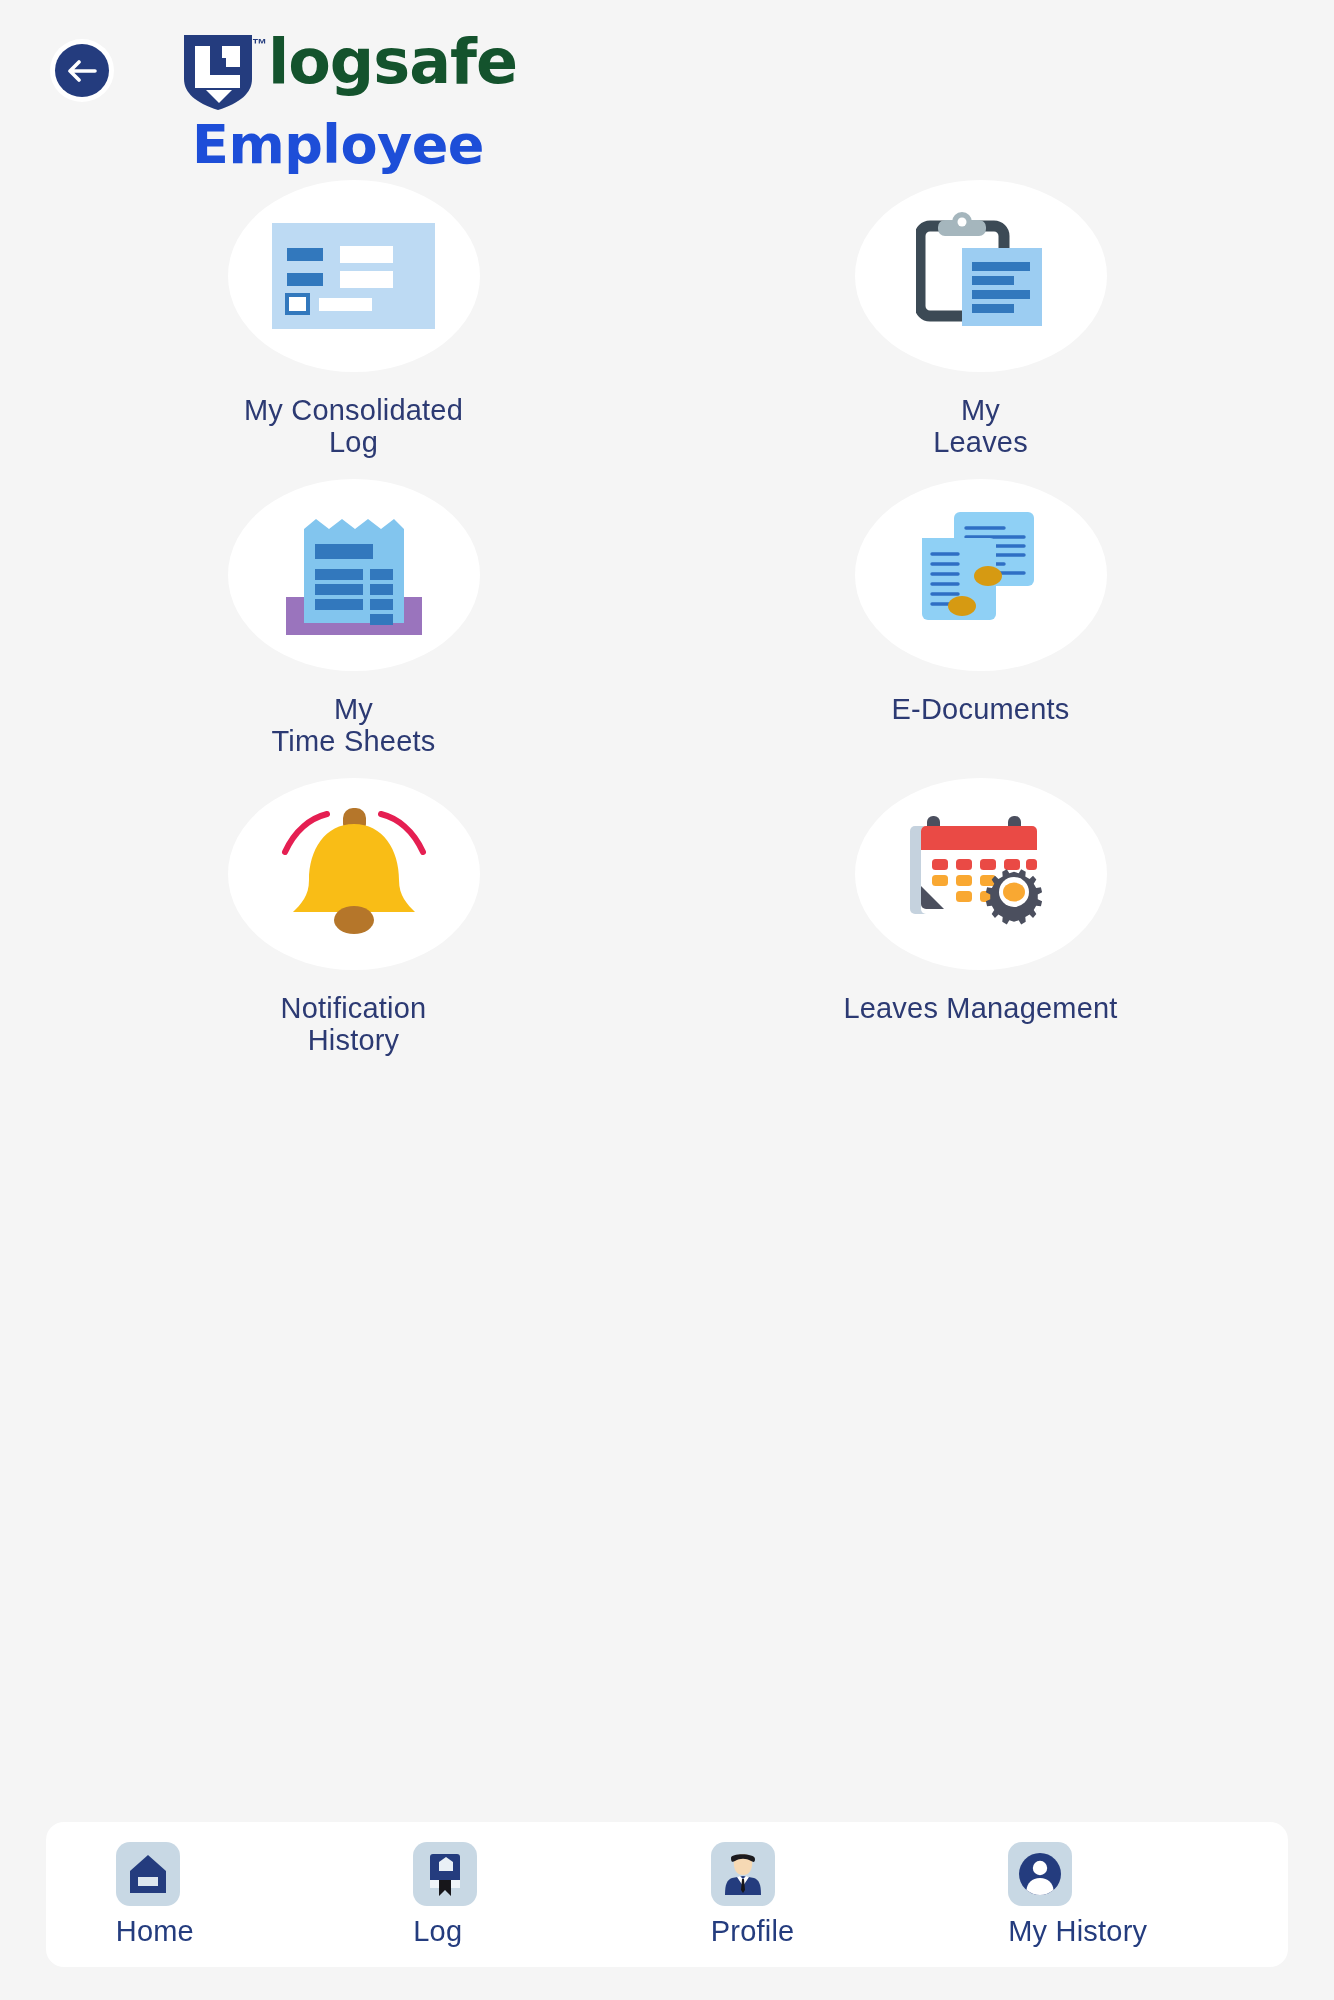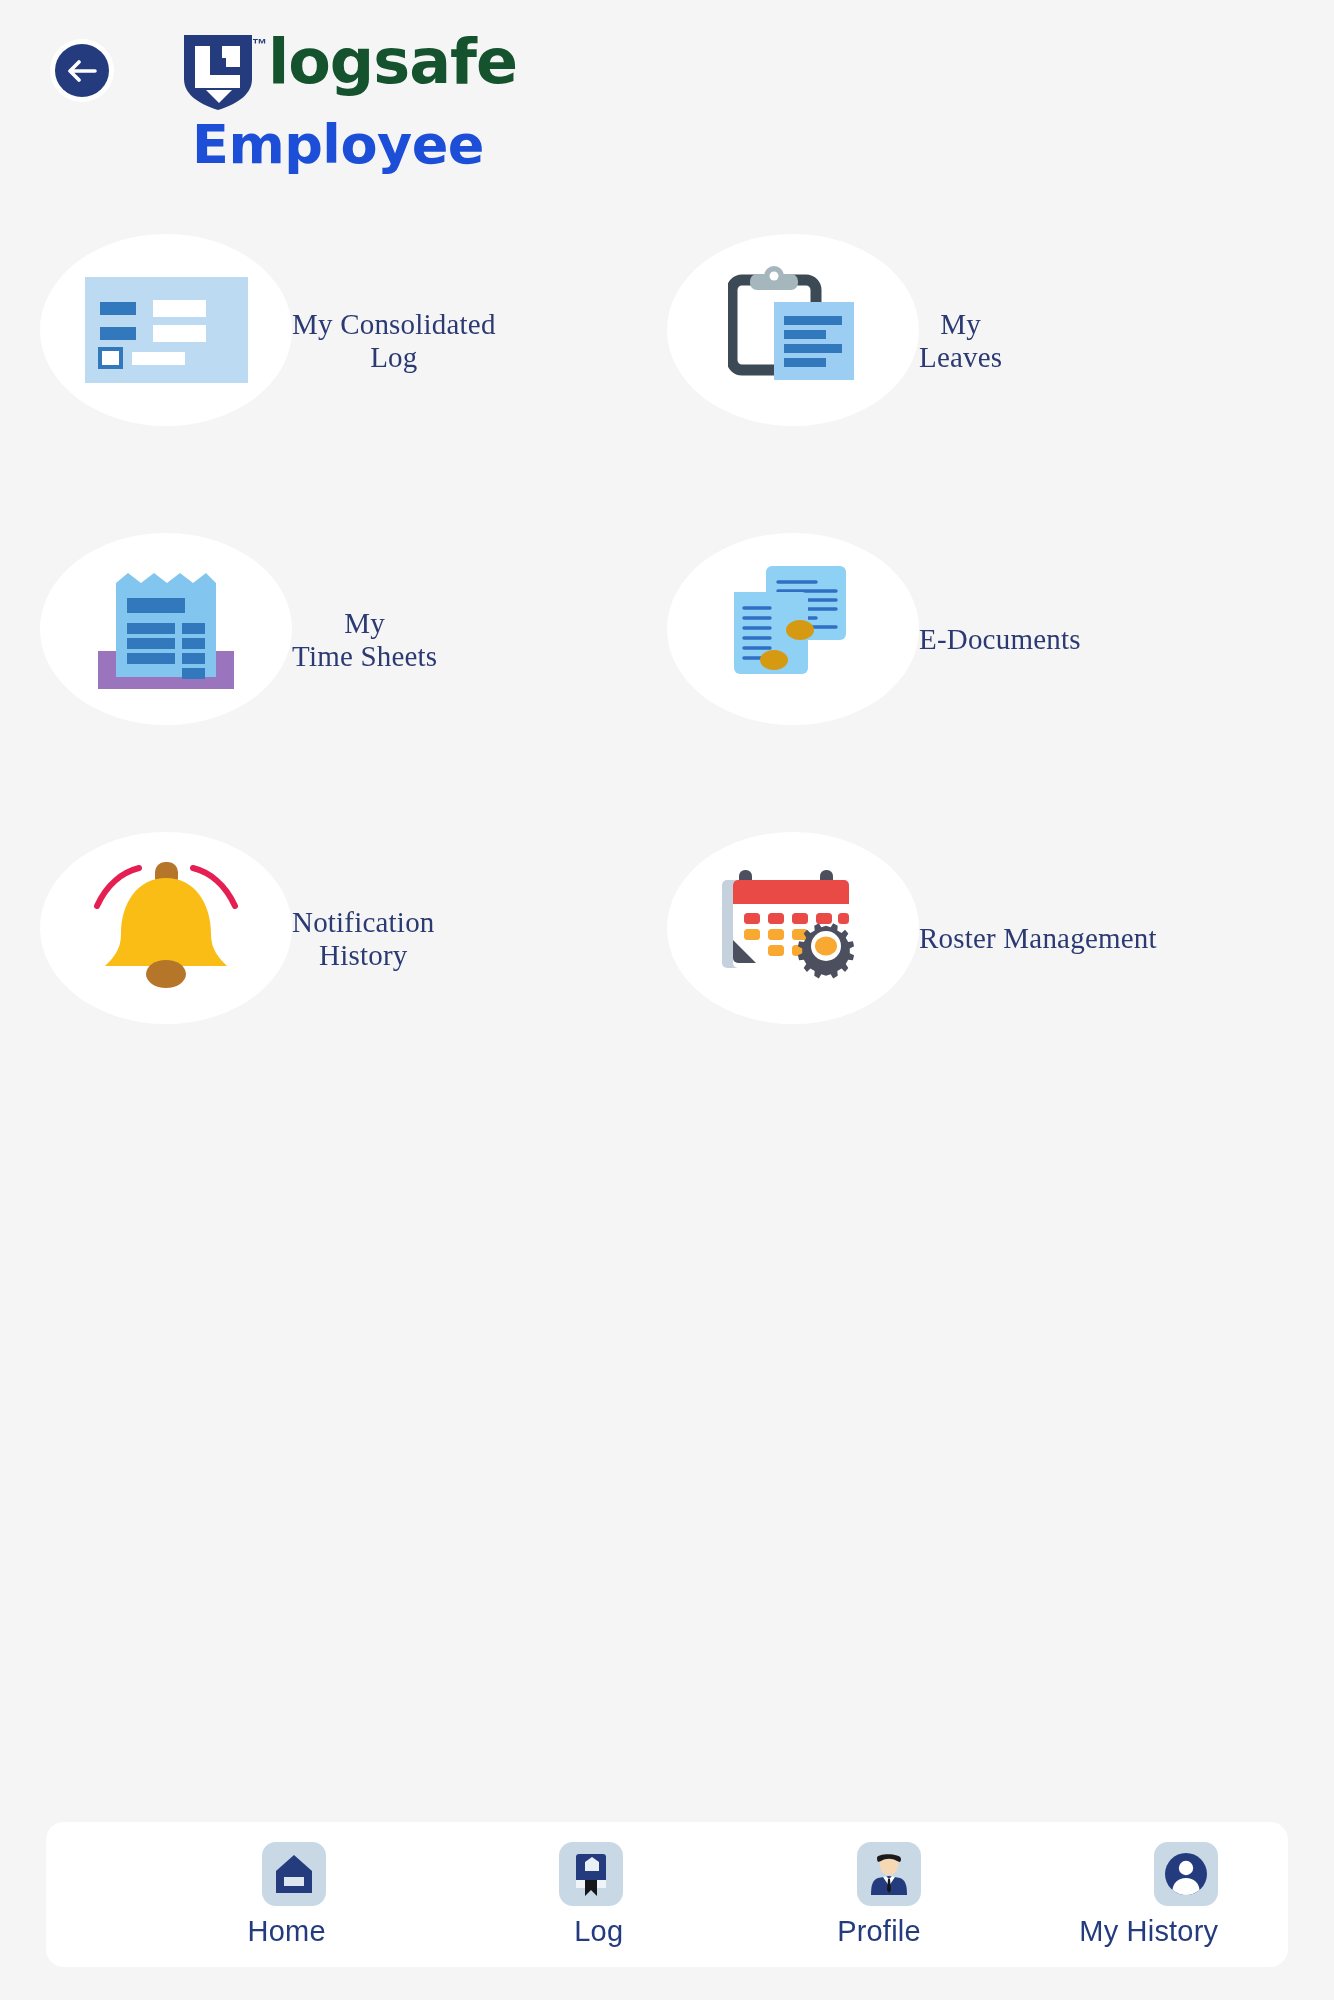--- a/index.html
+++ b/index.html
@@ -68,25 +68,24 @@
   .grid {
     position: absolute;
     top: 180px; left: 40px; right: 40px;
     display: grid;
     grid-template-columns: 1fr 1fr;
     row-gap: 0px;
   }
   .tile {
     height: 299px;
     display: flex;
-    flex-direction: row;
+    flex-direction: column;
     align-items: center;
     justify-content: flex-start;
     cursor: pointer;
-    font-family: Liberation Serif, serif;
   }
   .tile-bubble {
     width: 252px; height: 192px;
     border-radius: 50%;
     background: #ffffff;
     display: flex;
     align-items: center;
     justify-content: center;
     flex: none;
   }
@@ -112,21 +111,21 @@
     background: #ffffff;
     border-radius: 18px;
     display: flex;
     align-items: center;
     justify-content: space-around;
     padding: 0 26px;
   }
   .nav-item {
     display: flex;
     flex-direction: column;
-    align-items: flex-end;
+    align-items: flex-start;
     gap: 9px;
     cursor: pointer;
     width: 210px;
   }
   .nav-icon-box {
     width: 64px; height: 64px;
     border-radius: 14px;
     background: #c8d8e4;
     display: flex; align-items: center; justify-content: center;
   }
@@ -286,21 +285,21 @@
             <rect x="48" y="77" width="16" height="11" rx="3.5" fill="#f9a832"></rect>
             <rect x="72" y="77" width="16" height="11" rx="3.5" fill="#f9a832"></rect>
           </g>
           <g transform="translate(106,78)">
             <path d="M0 -28 l6.5 2 3.5 -5.6 6.3 3.6 -0.6 6.6 5.9 3.4 4.8 -4.6 4.6 5.4 -3.6 5.6 3.4 5.9 6.6 -0.8 1.6 7 -6 2.8 0 6.8 6 2.8 -1.6 7 -6.6 -0.8 -3.4 5.9 3.6 5.6 -4.6 5.4 -4.8 -4.6 -5.9 3.4 0.6 6.6 -6.3 3.6 -3.5 -5.6 -6.5 2 -6.5 -2 -3.5 5.6 -6.3 -3.6 0.6 -6.6 -5.9 -3.4 -4.8 4.6 -4.6 -5.4 3.6 -5.6 -3.4 -5.9 -6.6 0.8 -1.6 -7 6 -2.8 0 -6.8 -6 -2.8 1.6 -7 6.6 0.8 3.4 -5.9 -3.6 -5.6 4.6 -5.4 4.8 4.6 5.9 -3.4 -0.6 -6.6 6.3 -3.6 3.5 5.6 Z" fill="#4b4f5e" transform="scale(0.72)"></path>
             <circle cx="0" cy="0" r="15" fill="#ffffff"></circle>
             <ellipse cx="0" cy="0" rx="11" ry="9.5" fill="#f9a832"></ellipse>
           </g>
         </svg>
       </div>
-      <div class="tile-label">Roster Management</div>
+      <div class="tile-label">Leaves Management</div>
     </div>
   </div>
 
   <div class="bottomnav">
 
     <div class="nav-item">
       <div class="nav-icon-box">
         <svg class="ico" width="40" height="42" viewBox="0 0 40 42">
           <path d="M20 2 L38 18 V40 H2 V18 Z" fill="#243c7e"></path>
           <rect x="10" y="24" width="20" height="9" fill="#dde6ee"></rect>

